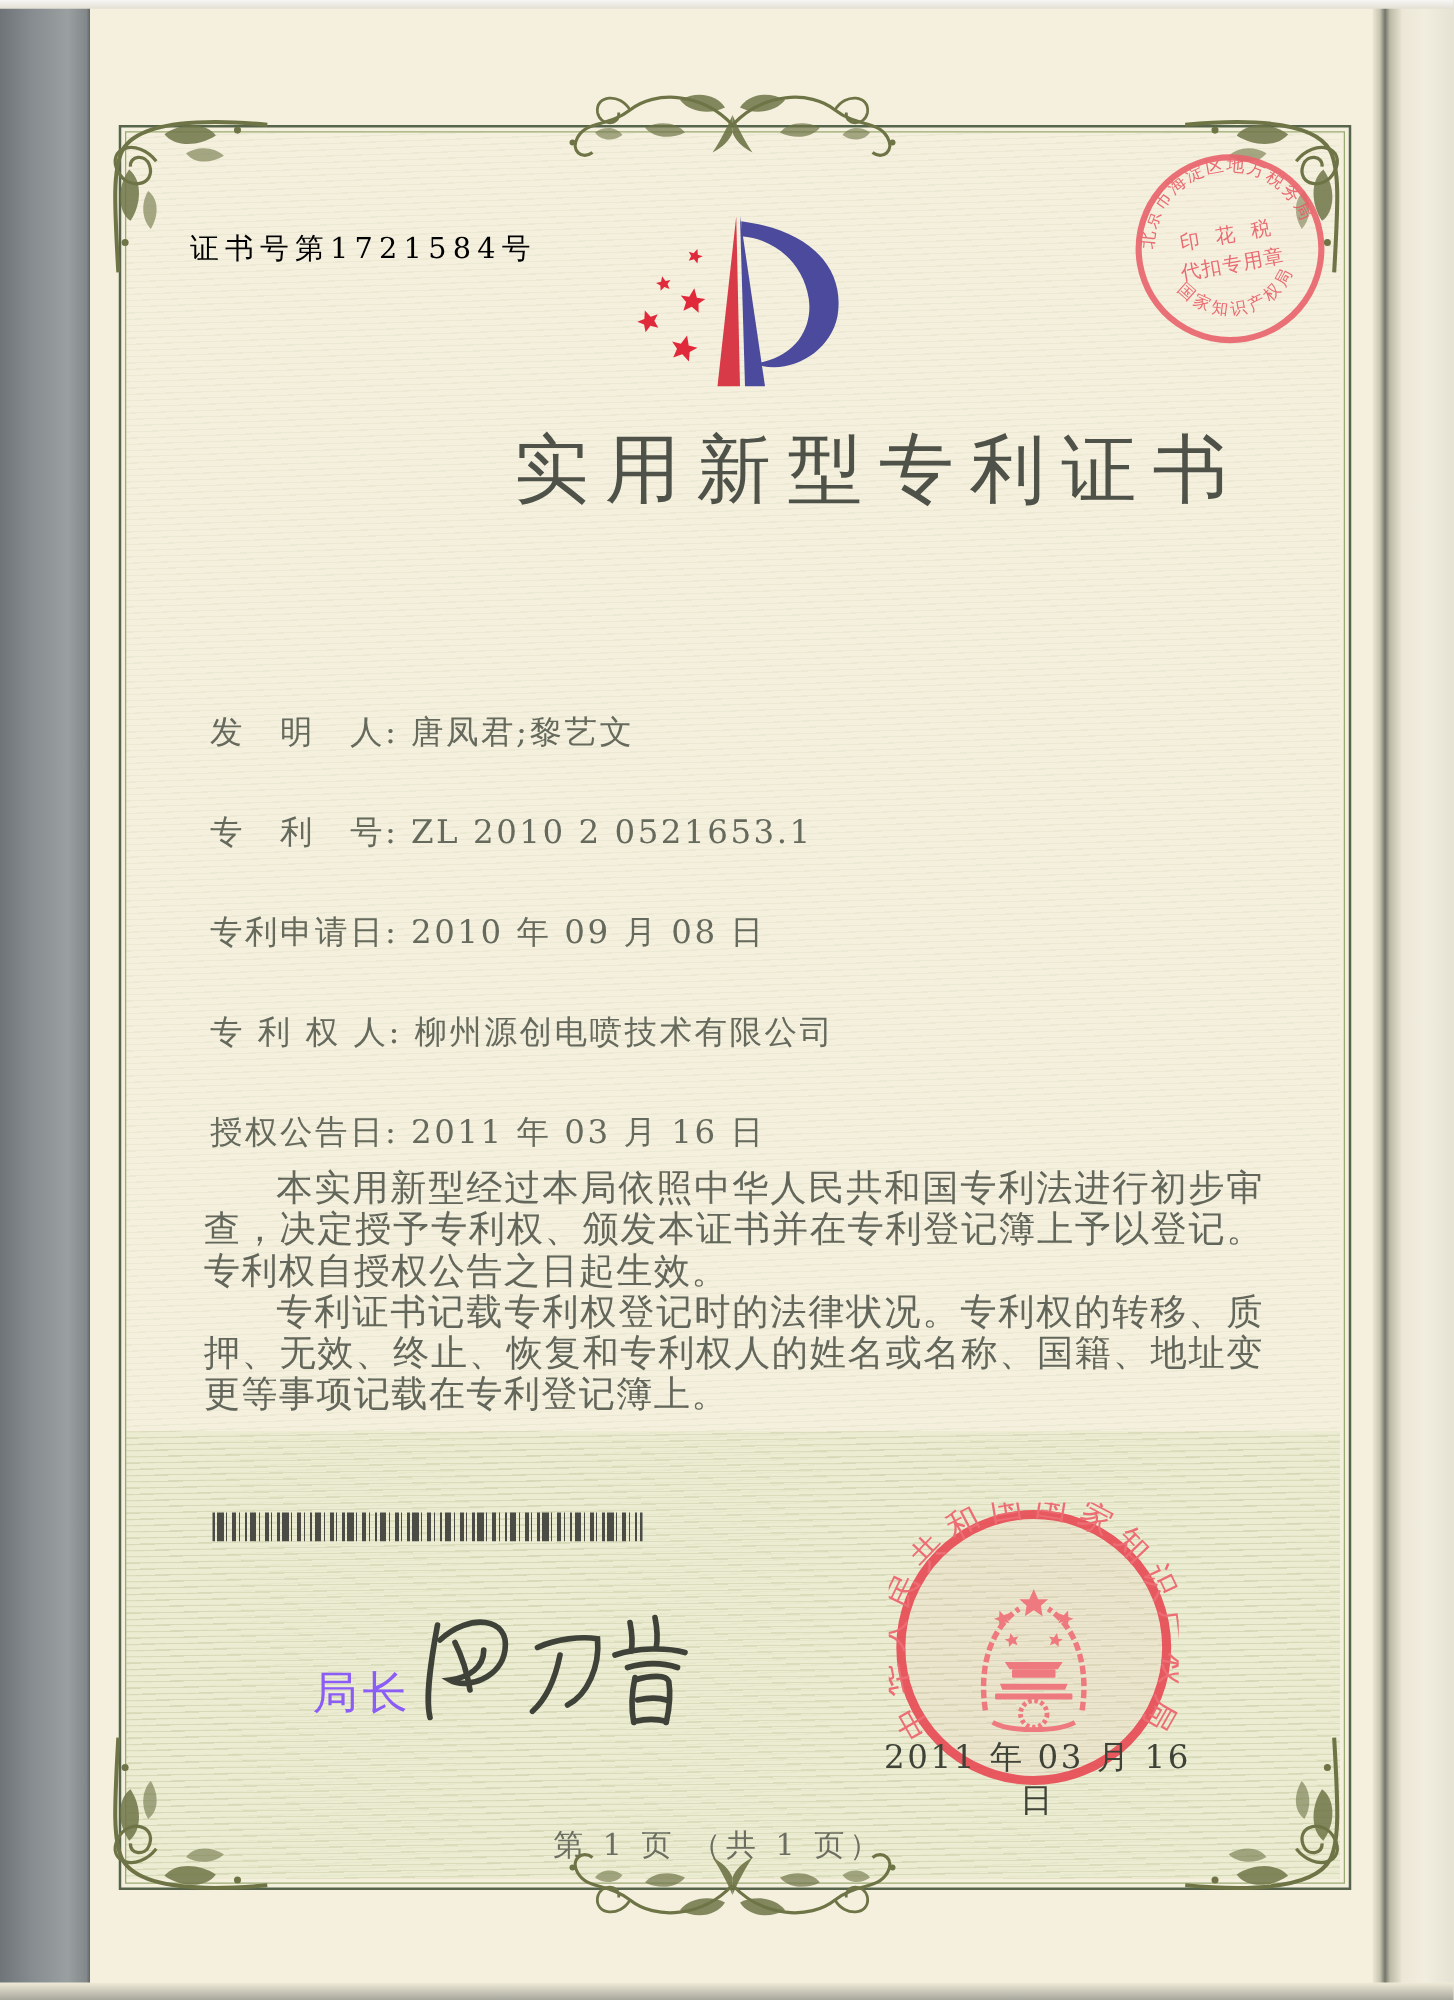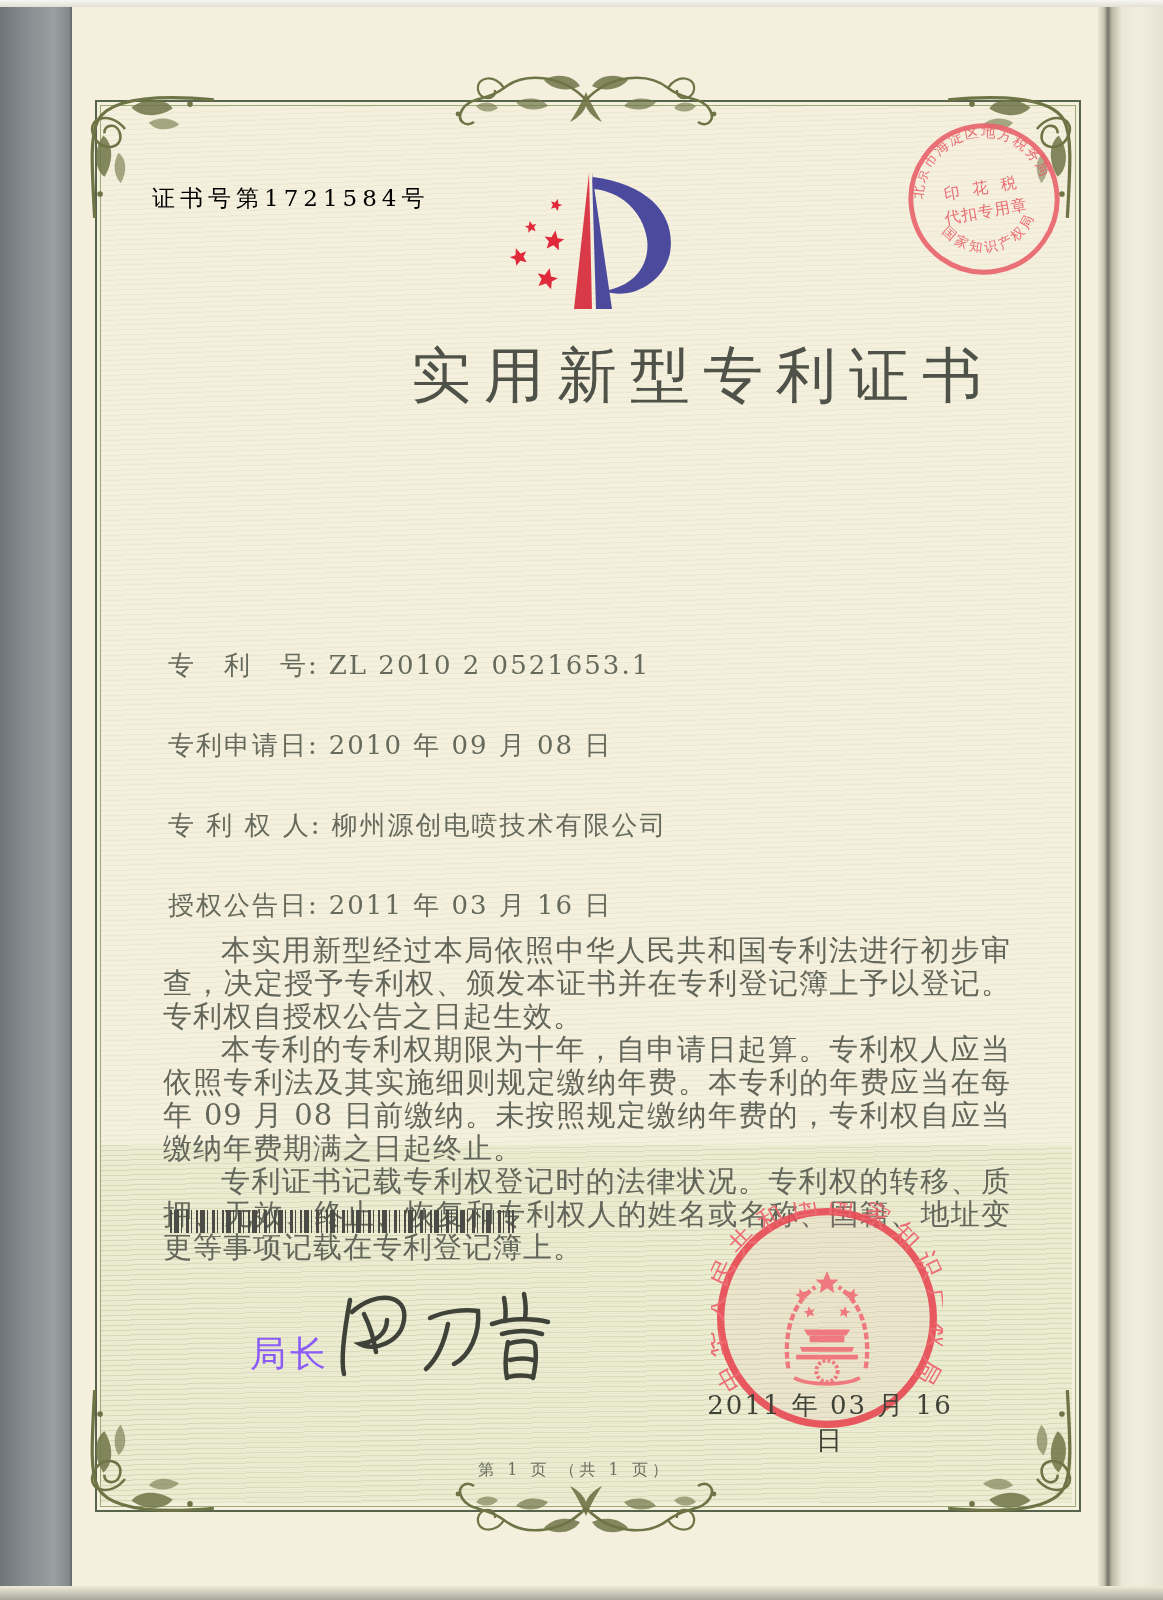--- a/index.html
+++ b/index.html
@@ -24,21 +24,21 @@
   #cert-no{left:152px;top:183px;font-size:23px;letter-spacing:5px;color:#000000;}
   #title{left:115px;top:336px;width:880px;text-align:right;font-size:60px;letter-spacing:13px;color:#4f5248;}
   .field{left:168px;width:860px;font-size:26px;color:#666a5d;letter-spacing:2px;white-space:nowrap;}
   .field .val{margin-left:10px;}
   #paragraphs{left:163px;top:934px;width:848px;font-size:29px;line-height:33px;color:#63665a;
               text-align:justify;letter-spacing:1px;}
   #paragraphs p{margin:0;text-indent:2em;}
   #director-row{left:250px;top:1330px;font-size:36px;color:#8b5cf6;letter-spacing:4px;font-family:Liberation Serif, serif;}
   #seal-date{left:700px;top:1388px;width:260px;text-align:center;font-size:26px;color:#3f4237;
              letter-spacing:2px;z-index:6;}
-  #footer{left:115px;top:1460px;width:920px;text-align:center;font-size:16px;letter-spacing:4px;color:#6b6e60;}
+  #footer{left:115px;top:1460px;width:920px;text-align:center;font-size:24px;letter-spacing:4px;color:#6b6e60;}
   
   #barcode{left:170px;top:1210px;width:344px;height:23px;z-index:3;
     background:repeating-linear-gradient(90deg,
       #4c4c47 0 2px,transparent 2px 4px,#4c4c47 4px 9px,transparent 9px 11px,
       #4c4c47 11px 12px,transparent 12px 16px,#4c4c47 16px 19px,transparent 19px 21px,
       #4c4c47 21px 22px,transparent 22px 26px);}
   
   #tax-stamp{left:905px;top:120px;width:158px;height:158px;opacity:.9;transform:rotate(-10deg);z-index:4;}
   #sipo-seal{left:711px;top:1202px;width:232px;height:232px;opacity:.92;z-index:5;}
   #sipo-logo{left:500px;top:165px;width:184px;height:152px;z-index:3;}
@@ -185,36 +185,38 @@
       <path d="M180,72 C193,68 205,68 207,73 C209,85 207,97 205,106"></path>
       <path d="M182,88 C191,86 199,86 205,88"></path>
       <path d="M180,105 C189,103 197,103 205,105"></path>
     </g>
   </svg>
 
   <div class="abs" id="cert-no">证书号第1721584号</div>
 
   <div class="abs" id="title">实用新型专利证书</div>
 
+  <div class="abs field" style="top:568px">
+    <span>发　明　人:</span><span class="val">唐凤君;黎艺文</span>
+  </div>
   <div class="abs field" style="top:648px">
     <span>专　利　号:</span><span class="val">ZL 2010 2 0521653.1</span>
   </div>
   <div class="abs field" style="top:728px">
     <span>专利申请日:</span><span class="val">2010 年 09 月 08 日</span>
   </div>
   <div class="abs field" style="top:808px">
     <span>专 利 权 人:</span><span class="val">柳州源创电喷技术有限公司</span>
   </div>
   <div class="abs field" style="top:888px">
     <span>授权公告日:</span><span class="val">2011 年 03 月 16 日</span>
   </div>
 
   <div class="abs" id="paragraphs">
     <p>本实用新型经过本局依照中华人民共和国专利法进行初步审查，决定授予专利权、颁发本证书并在专利登记簿上予以登记。专利权自授权公告之日起生效。</p>
-    <p>本专利的专利权期限为十年，自申请日起算。专利权人应当依照专利法及其实施细则规定缴纳年费。本专利的年费应当在每年 09 月 08 日前缴纳。未按照规定缴纳年费的，专利权自应当缴纳年费期满之日起终止。</p>
     <p>专利证书记载专利权登记时的法律状况。专利权的转移、质押、无效、终止、恢复和专利权人的姓名或名称、国籍、地址变更等事项记载在专利登记簿上。</p>
   </div>
 
   <div class="abs" id="barcode"></div>
 
   <div class="abs" id="director-row">局长</div>
 
   <div class="abs" id="seal-date">2011 年 03 月 16 日</div>
 
   <div class="abs" id="footer">第 1 页 （共 1 页）</div>

